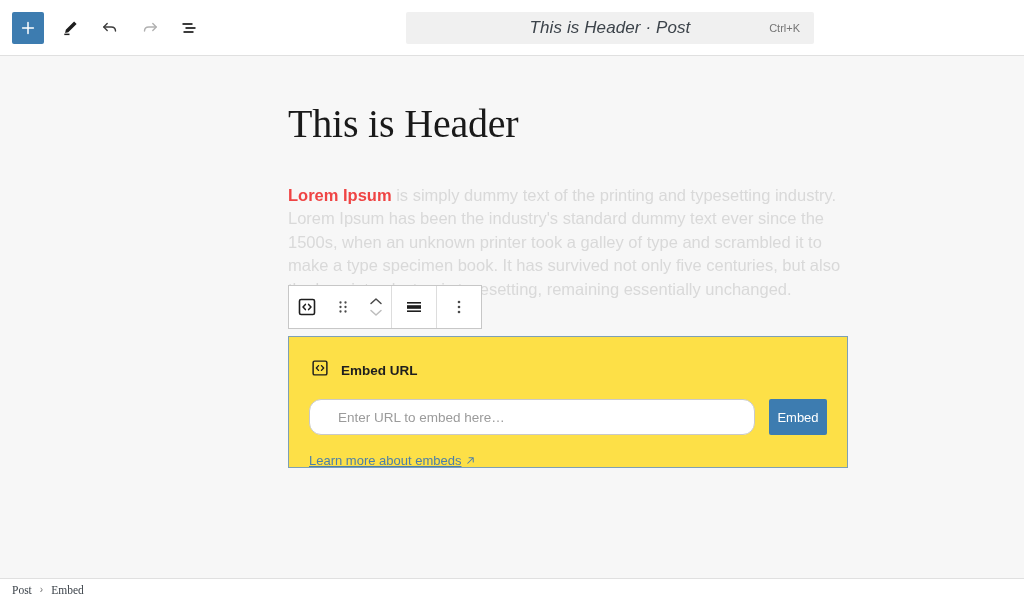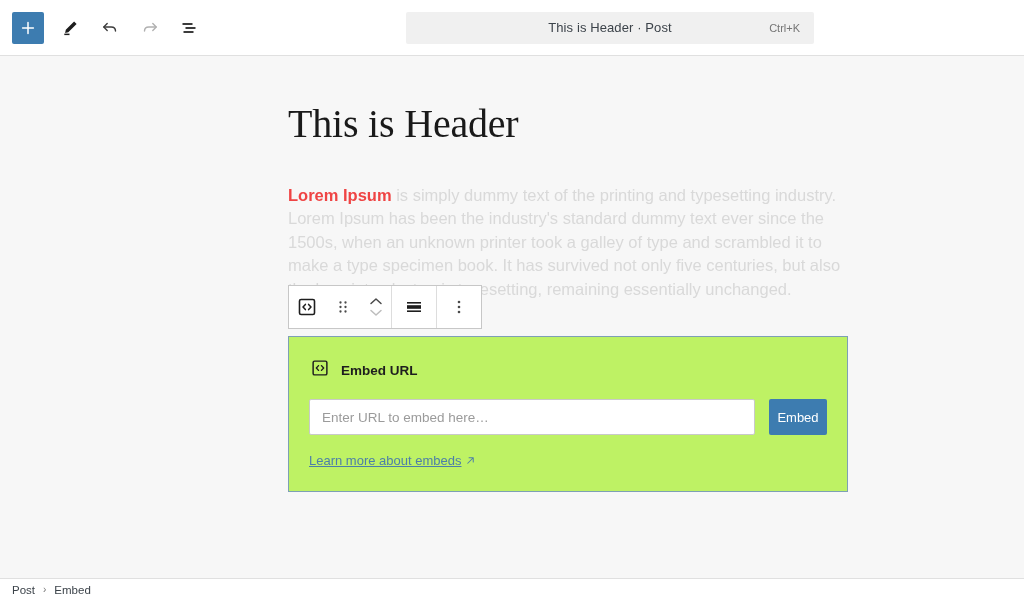--- a/index.html
+++ b/index.html
@@ -72,23 +72,24 @@
     height: 32px;
     background: #f0f0f0;
     border-radius: 2px;
     display: flex;
     align-items: center;
     justify-content: center;
     position: relative;
     cursor: pointer;
   }
   .cmd-title {
-    font-size: 13px;
+    font-size: 17px;
     color: #3c434a;
     letter-spacing: 0.1px;
+    font-style: italic;
   }
   .cmd-shortcut {
     position: absolute;
     right: 14px;
     font-size: 11px;
     color: #757575;
   }
 
   .tb-right {
     flex: 0 0 auto;
@@ -189,22 +190,22 @@
     cursor: pointer;
   }
   .movers svg { display: block; }
 
   
   .embed-card {
     position: absolute;
     left: 288px;
     top: 280px;
     width: 560px;
-    height: 156px;
-    background: #bef264;
+    height: 132px;
+    background: #fde047;
     border: 1px solid #7ea0b5;
     padding: 18px 20px 0 20px;
     z-index: 3;
   }
 
   .embed-head {
     display: flex;
     align-items: center;
     gap: 10px;
     margin-top: 2px;
@@ -224,22 +225,22 @@
   .embed-row {
     margin-top: 16px;
     display: flex;
     align-items: stretch;
     gap: 14px;
   }
   .embed-input {
     flex: 1 1 auto;
     height: 36px;
     border: 1px solid #c9c9c9;
-    border-radius: 2px;
-    padding: 0 12px;
+    border-radius: 12px;
+    padding: 0 28px;
     font-family: "Liberation Sans", sans-serif;
     font-size: 13.5px;
     color: #1e1e1e;
     background: #fff;
     outline: none;
   }
   .embed-input::placeholder { color: #9b9b9b; }
 
   .embed-submit {
     width: 58px;
@@ -276,20 +277,21 @@
     border-top: 1px solid #e0e0e0;
     display: flex;
     align-items: center;
     padding-left: 12px;
     gap: 8px;
   }
   .crumb {
     font-size: 11.5px;
     color: #3c434a;
     cursor: pointer;
+    font-family: Liberation Serif, serif;
   }
   .crumb-sep {
     font-size: 10px;
     color: #757575;
   }
 </style>
 </head>
 <body>
 
 <div class="topbar">

